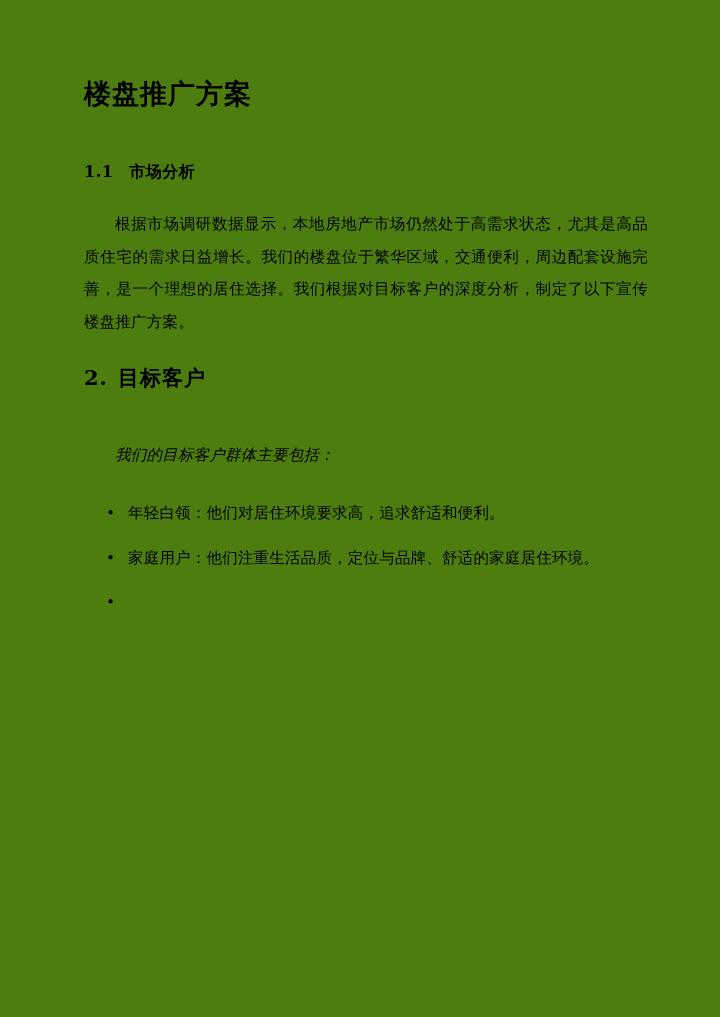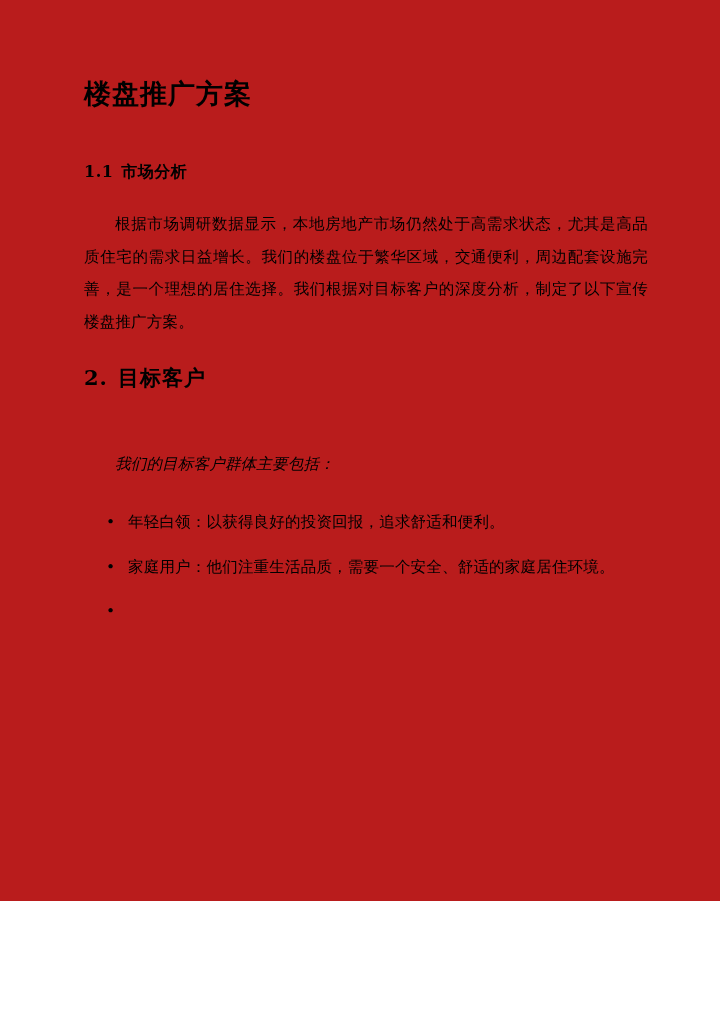--- a/index.html
+++ b/index.html
@@ -10,23 +10,23 @@
   body {
     width: 720px;
     height: 1017px;
     overflow: hidden;
     font-family: "DejaVu Serif", "Liberation Serif", serif;
     color: #000000;
   }
   .page {
     box-sizing: border-box;
     width: 720px;
-    height: 901px;
+    height: 1017px;
     padding: 78px 72px 40px 84px;
-    background: #b91c1c;
+    background: #4d7c0f;
   }
   .doc-title {
     font-size: 27px;
     font-weight: bold;
     letter-spacing: 1px;
     margin: 0 0 52px 0;
     line-height: 1.2;
   }
   .h1 {
     font-size: 21px;
@@ -39,27 +39,27 @@
     margin-right: 10px;
   }
   .h2 {
     font-size: 16px;
     font-weight: bold;
     letter-spacing: 0.5px;
     margin: 0 0 26px 0;
     line-height: 1.25;
   }
   .h2 .num {
-    margin-right: 8px;
+    margin-right: 16px;
   }
   .para {
     font-size: 15.5px;
     line-height: 2.1;
     text-align: justify;
-    margin: 13px 0 26px 0;
+    margin: 4px 0 26px 0;
     text-indent: 2em;
     letter-spacing: 0.2px;
   }
   .para.noindent {
     text-indent: 2em;
     font-style: italic;
   }
   ul.bullets {
     list-style: none;
     margin: 0 0 18px 0;
@@ -102,25 +102,25 @@
     <span class="num">2.</span><span>目标客户</span>
   </h2>
 
   <div class="spacer-sm"></div>
 
   <p class="para noindent">我们的目标客户群体主要包括：</p>
 
   <ul class="bullets">
     <li>
       <span class="dot">•</span>
-      <span>年轻白领：以获得良好的投资回报，追求舒适和便利。</span>
+      <span>年轻白领：他们对居住环境要求高，追求舒适和便利。</span>
     </li>
     <li>
       <span class="dot">•</span>
-      <span>家庭用户：他们注重生活品质，需要一个安全、舒适的家庭居住环境。</span>
+      <span>家庭用户：他们注重生活品质，定位与品牌、舒适的家庭居住环境。</span>
     </li>
     <li>
       <span class="dot">•</span>
     </li>
   </ul>
 
   <div class="spacer-md"></div>
 
 
 </div>

